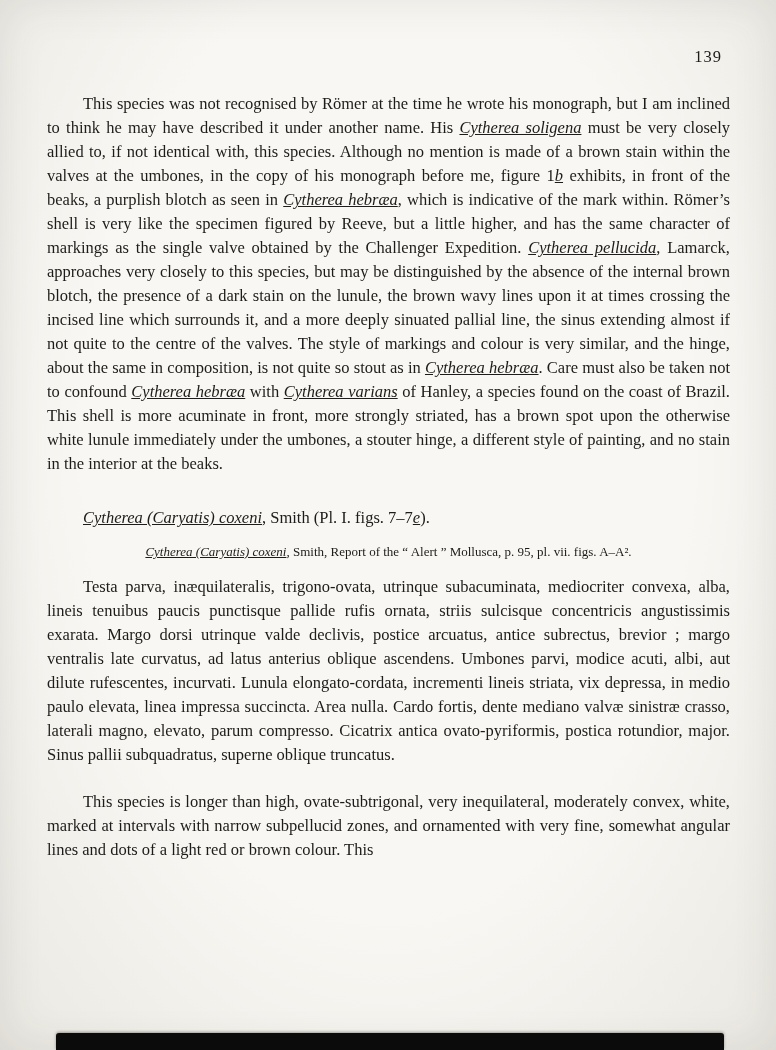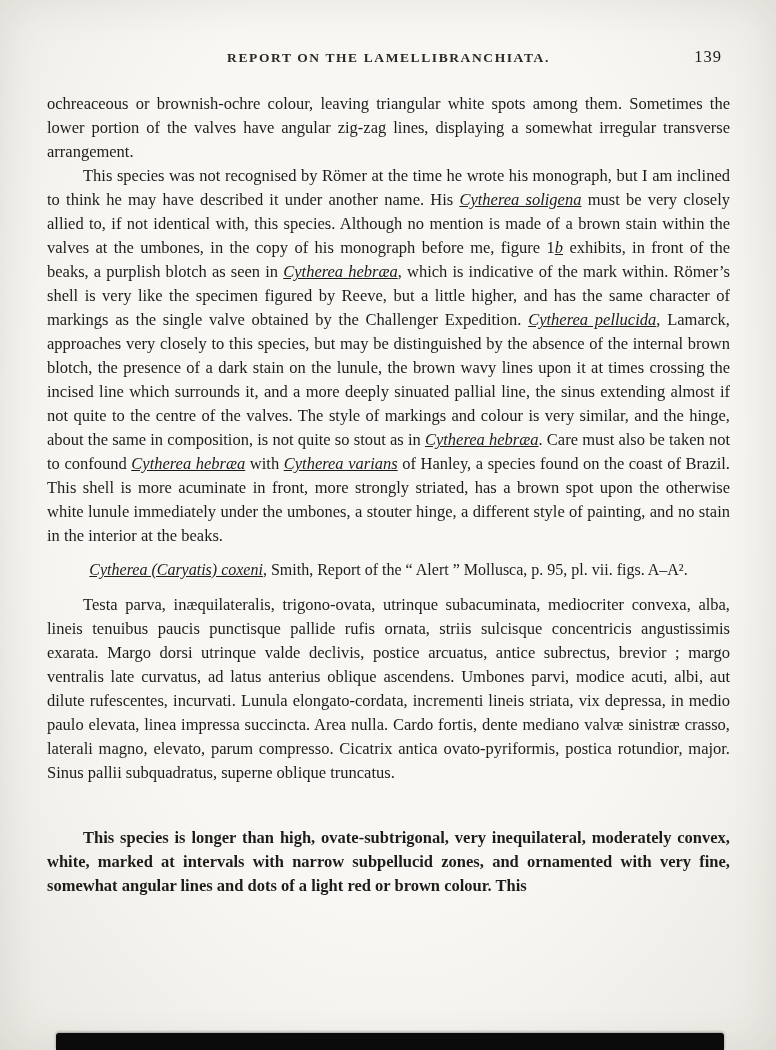--- a/index.html
+++ b/index.html
@@ -23,39 +23,38 @@
   .running-title {
     display: block; text-align: center;
     font-size: 13.5px; font-weight: 700; letter-spacing: 1.6px;
     color: #2b2924;
   }
   .page-number { position: absolute; right: 8px; top: -3px; font-size: 16.5px; letter-spacing: 1px; }
   p { margin: 0; font-size: 16.5px; line-height: 24px; text-align: justify; }
   p i { font-style: italic; text-decoration: underline; }
   .indent { text-indent: 36px; }
   .species-heading { margin: 30px 0 0 36px; text-align: left; text-indent: 0; }
-  .citation { margin: 13px 0 15px; text-align: center; font-size: 16px; line-height: 17px; }
-  [data-name="paragraph-final"] { margin-top: 41px; font-weight: bold; }
+  .citation { margin: 13px 0 15px; text-align: center; font-size: 13px; line-height: 17px; }
+  [data-name="paragraph-final"] { margin-top: 23px; }
   .scan-bar {
     position: absolute; left: 56px; right: 52px; bottom: 0; height: 17px;
     background: #0b0b0b; border-radius: 3px 3px 0 0;
     box-shadow: 0 -1px 3px rgba(0,0,0,0.35);
   }
 </style>
 </head>
 <body>
 
 <div class="page" data-name="document-page">
   <header class="page-header" data-name="page-header">
-    <span class="running-title" data-name="running-title">REPORT ON THE LAMELLIBRANCHIATA.</span>
     <span class="page-number" data-name="page-number">139</span>
   </header>
 
   <main class="page-body" data-name="page-body">
-      <p class="paragraph" data-name="paragraph-continuation"><span data-name="text-segment">ochreaceous or brownish-ochre colour, leaving triangular white spots among them. Sometimes the lower portion of the valves have angular zig-zag lines, displaying a somewhat irregular transverse arrangement.</span></p>
       <p class="paragraph indent" data-name="paragraph-discussion"><span data-name="text-segment">This species was not recognised by Römer at the time he wrote his monograph, but I am inclined to think he may have described it under another name. His </span><i data-name="italic-text-segment">Cytherea soligena</i><span data-name="text-segment"> must be very closely allied to, if not identical with, this species. Although no mention is made of a brown stain within the valves at the umbones, in the copy of his monograph before me, figure 1</span><i data-name="italic-text-segment">b</i><span data-name="text-segment"> exhibits, in front of the beaks, a purplish blotch as seen in </span><i data-name="italic-text-segment">Cytherea hebræa</i><span data-name="text-segment">, which is indicative of the mark within. Römer’s shell is very like the specimen figured by Reeve, but a little higher, and has the same character of markings as the single valve obtained by the Challenger Expedition. </span><i data-name="italic-text-segment">Cytherea pellucida</i><span data-name="text-segment">, Lamarck, approaches very closely to this species, but may be distinguished by the absence of the internal brown blotch, the presence of a dark stain on the lunule, the brown wavy lines upon it at times crossing the incised line which surrounds it, and a more deeply sinuated pallial line, the sinus extending almost if not quite to the centre of the valves. The style of markings and colour is very similar, and the hinge, about the same in composition, is not quite so stout as in </span><i data-name="italic-text-segment">Cytherea hebræa</i><span data-name="text-segment">. Care must also be taken not to confound </span><i data-name="italic-text-segment">Cytherea hebræa</i><span data-name="text-segment"> with </span><i data-name="italic-text-segment">Cytherea varians</i><span data-name="text-segment"> of Hanley, a species found on the coast of Brazil. This shell is more acuminate in front, more strongly striated, has a brown spot upon the otherwise white lunule immediately under the umbones, a stouter hinge, a different style of painting, and no stain in the interior at the beaks.</span></p>
+      <p class="species-heading" data-name="species-heading"><i data-name="italic-text-segment">Cytherea (Caryatis) coxeni</i><span data-name="text-segment">, Smith (Pl. I. figs. 7–7</span><i data-name="italic-text-segment">e</i><span data-name="text-segment">).</span></p>
       <p class="citation" data-name="citation-line"><i data-name="italic-text-segment">Cytherea (Caryatis) coxeni</i><span data-name="text-segment">, Smith, Report of the “ Alert ” Mollusca, p. 95, pl. vii. figs. A–A².</span></p>
       <p class="paragraph indent" data-name="paragraph-latin-description"><span data-name="text-segment">Testa parva, inæquilateralis, trigono-ovata, utrinque subacuminata, mediocriter convexa, alba, lineis tenuibus paucis punctisque pallide rufis ornata, striis sulcisque concentricis angustissimis exarata. Margo dorsi utrinque valde declivis, postice arcuatus, antice subrectus, brevior ; margo ventralis late curvatus, ad latus anterius oblique ascendens. Umbones parvi, modice acuti, albi, aut dilute rufescentes, incurvati. Lunula elongato-cordata, incrementi lineis striata, vix depressa, in medio paulo elevata, linea impressa succincta. Area nulla. Cardo fortis, dente mediano valvæ sinistræ crasso, laterali magno, elevato, parum compresso. Cicatrix antica ovato-pyriformis, postica rotundior, major. Sinus pallii subquadratus, superne oblique truncatus.</span></p>
       <p class="paragraph indent" data-name="paragraph-final"><span data-name="text-segment">This species is longer than high, ovate-subtrigonal, very inequilateral, moderately convex, white, marked at intervals with narrow subpellucid zones, and ornamented with very fine, somewhat angular lines and dots of a light red or brown colour. This</span></p>
     </main>
 
   <div class="scan-bar" data-name="scan-gutter-bar"></div>
 </div>
 
 </body></html>

